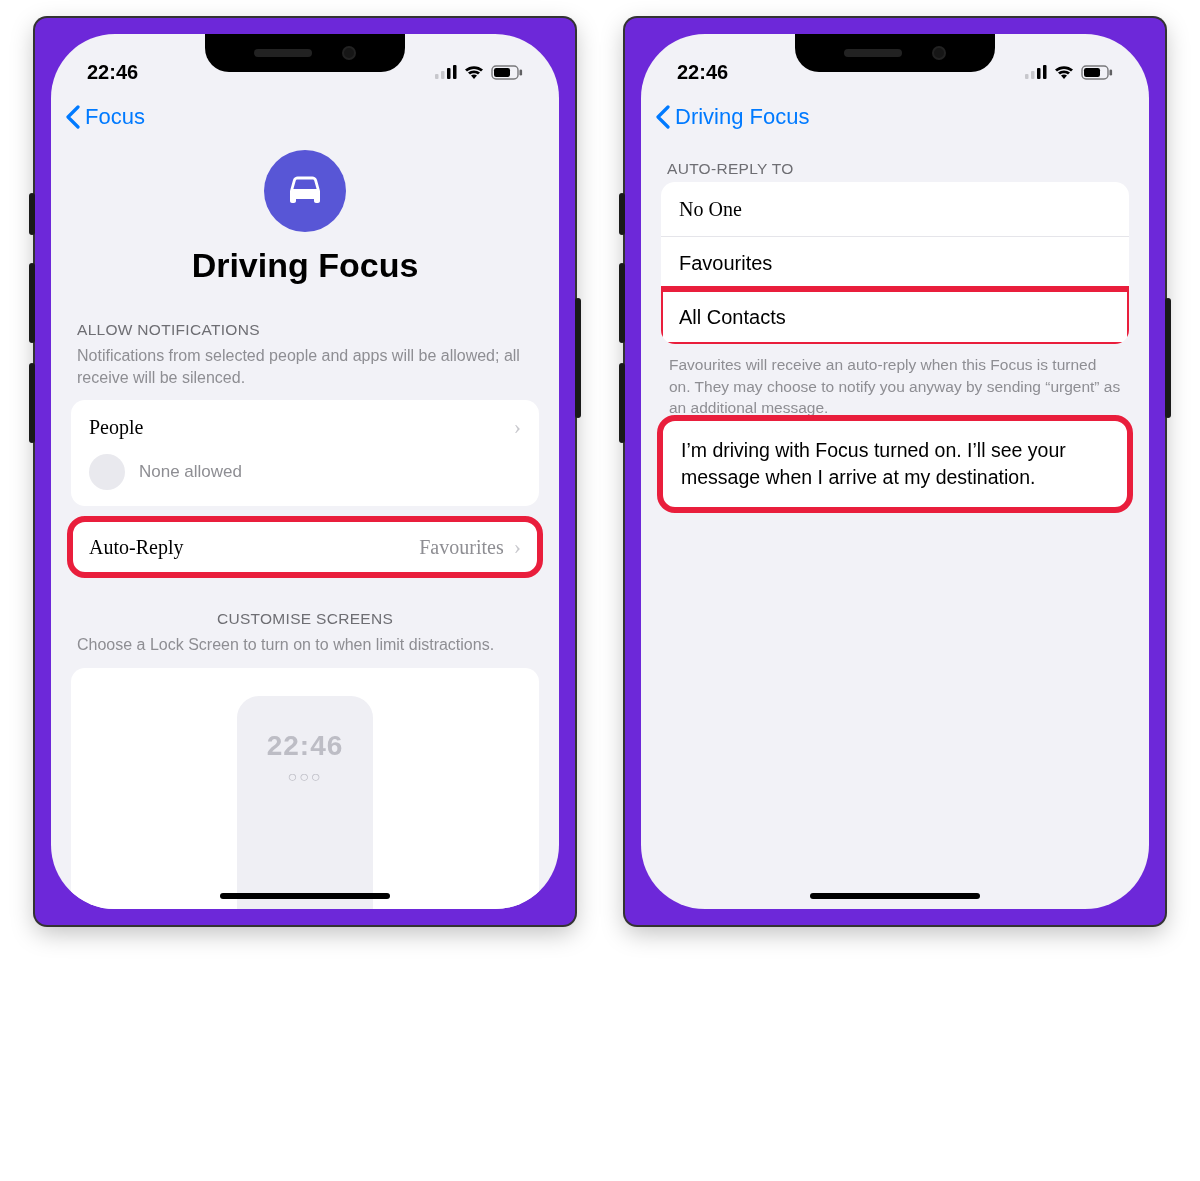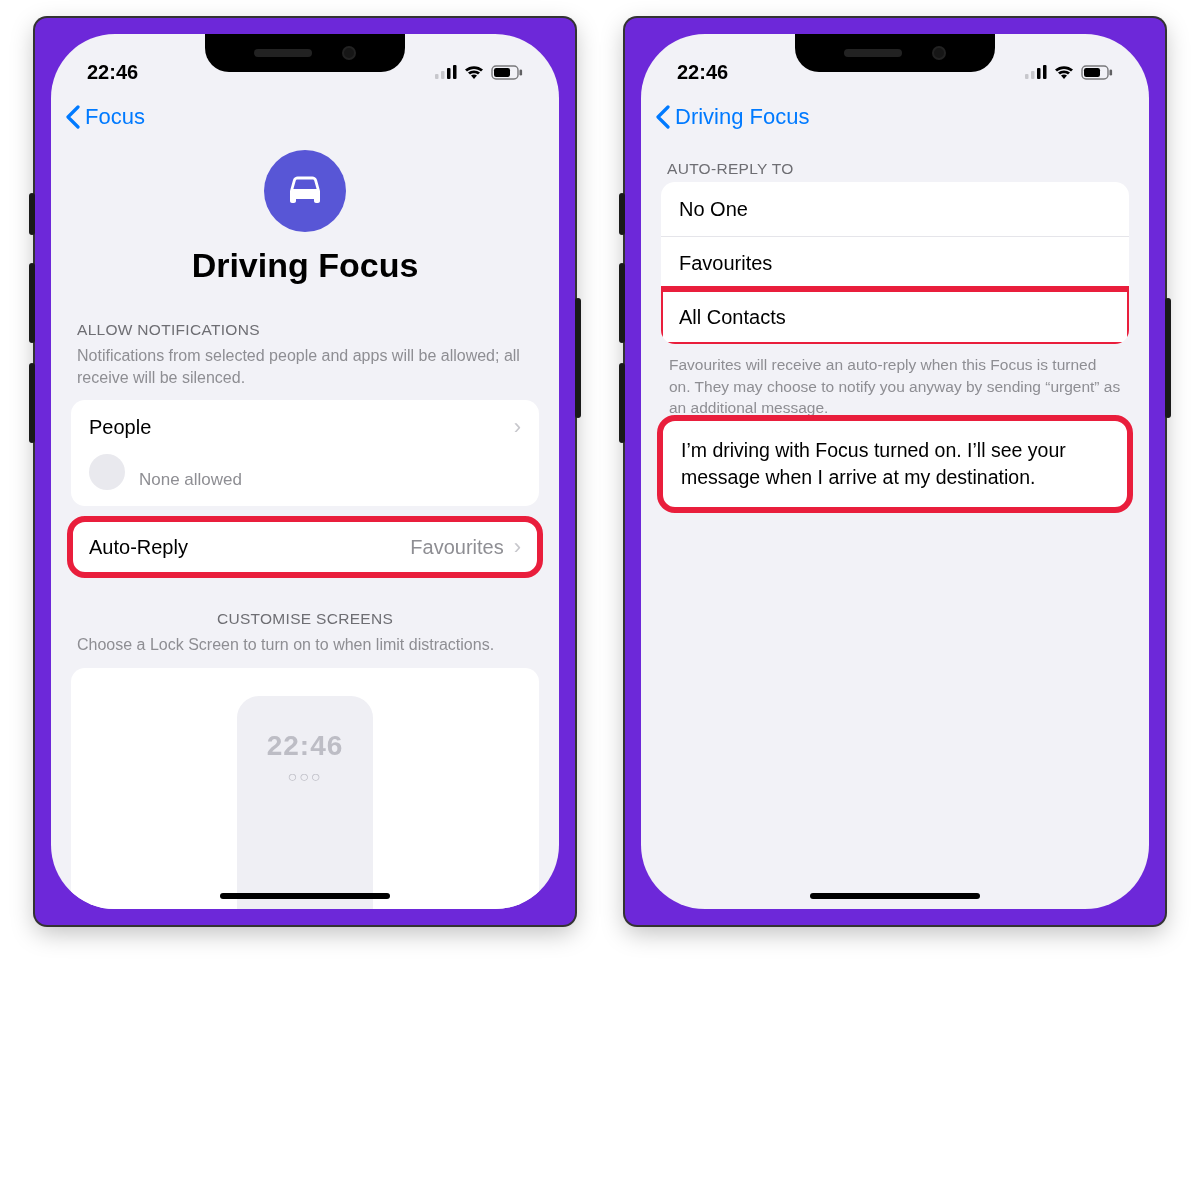--- a/index.html
+++ b/index.html
@@ -115,28 +115,28 @@
   }
   .card + .section-header { margin-top: 0; text-align: center; }
 
   .row {
     display:flex; align-items:center; justify-content:space-between;
     min-height: 54px;
     padding: 12px 18px;
     font-size:20px; color:#000;
     border-top: 1px solid #e5e5ea;
   }
-  .card .row:first-child { border-top:none; }
+  .card .row:first-child { border-top:none;font-family:Liberation Serif, serif; }
   .row .right {
     display:flex; align-items:center; gap:10px; color:#8e8e93; font-size:20px;
   }
   .chev-right { color:#c7c7cc; font-size:22px; }
 
   .people-sub {
-    display:flex; align-items:flex-end; gap:14px;
+    display:flex; align-items:center; gap:14px;
     padding: 0 18px 16px;
   }
   .avatar-placeholder {
     width:36px; height:36px; border-radius:50%; background:#e9e9ee;
   }
   .people-sub span { color:#8e8e93; font-size:17px; }
 
   .highlight-red {
     outline: 6px solid #e91e3c;
     outline-offset: -2px;

